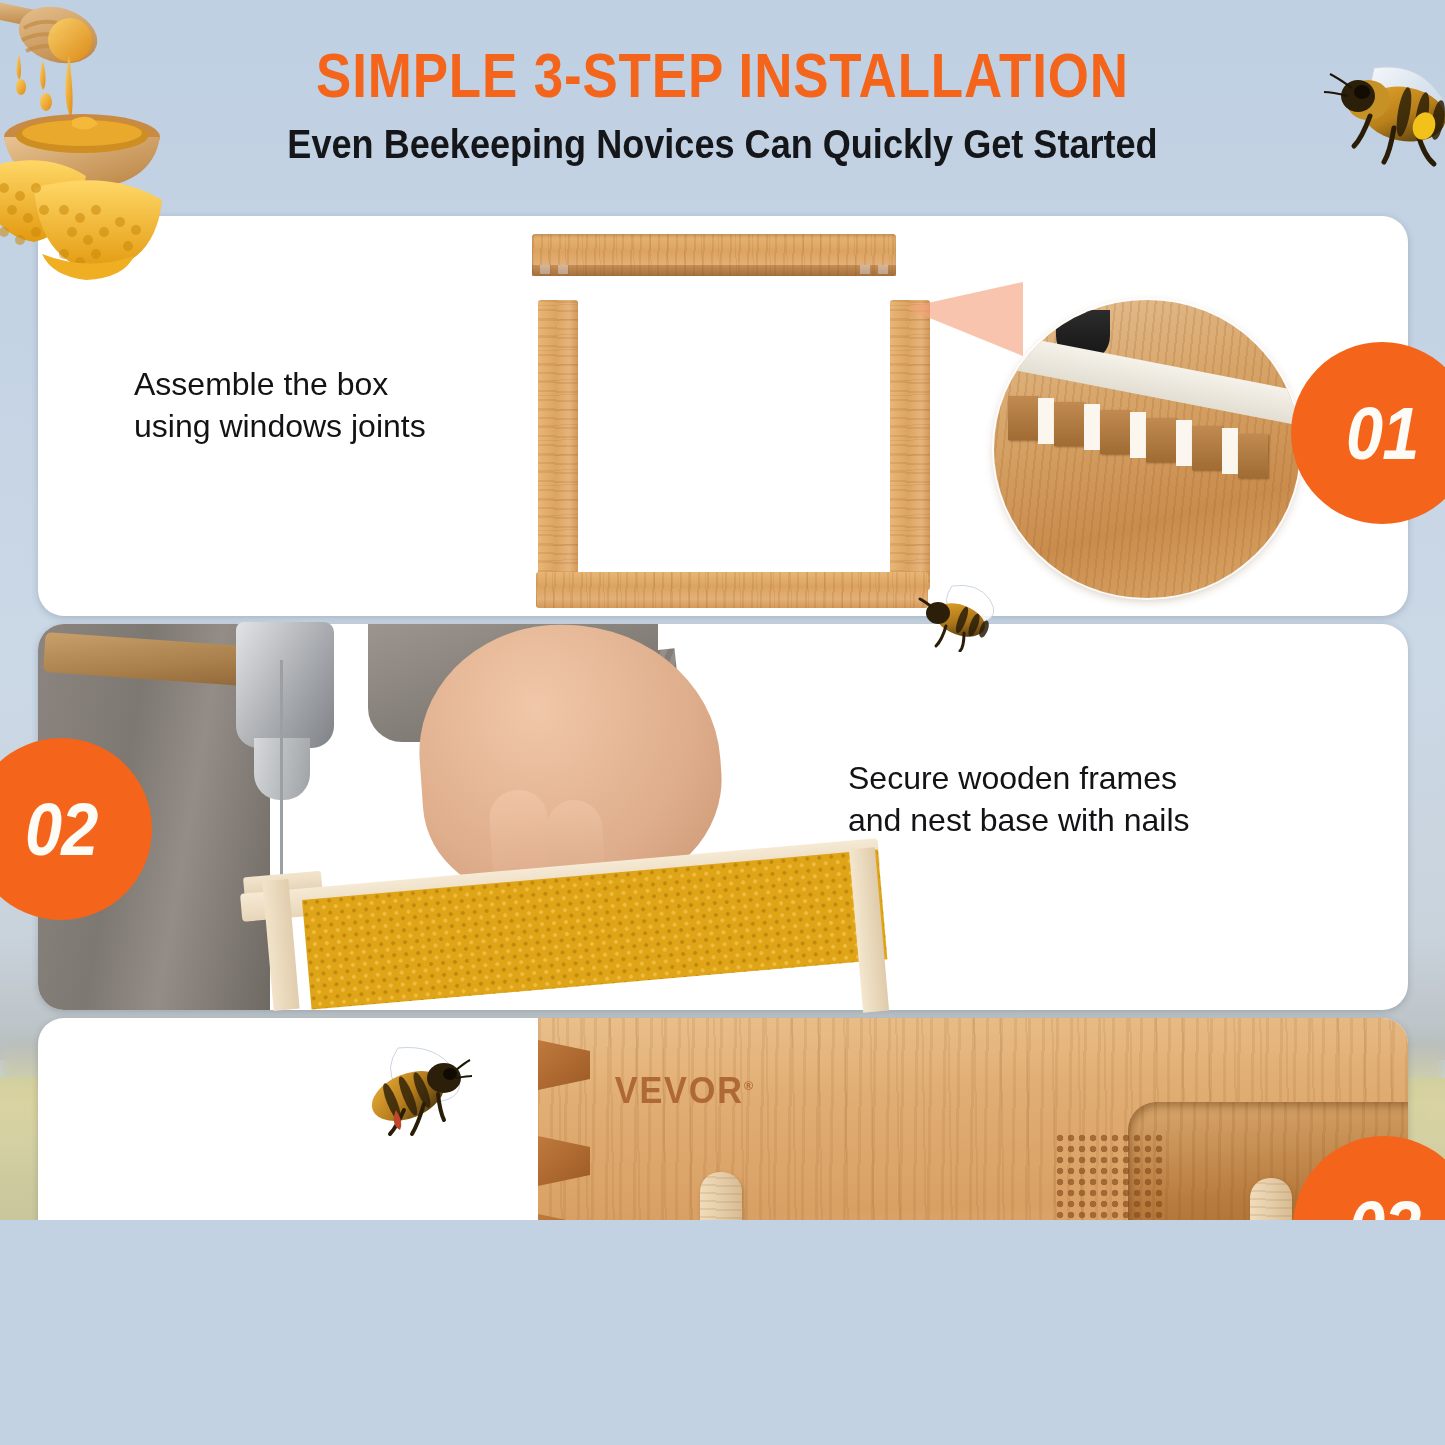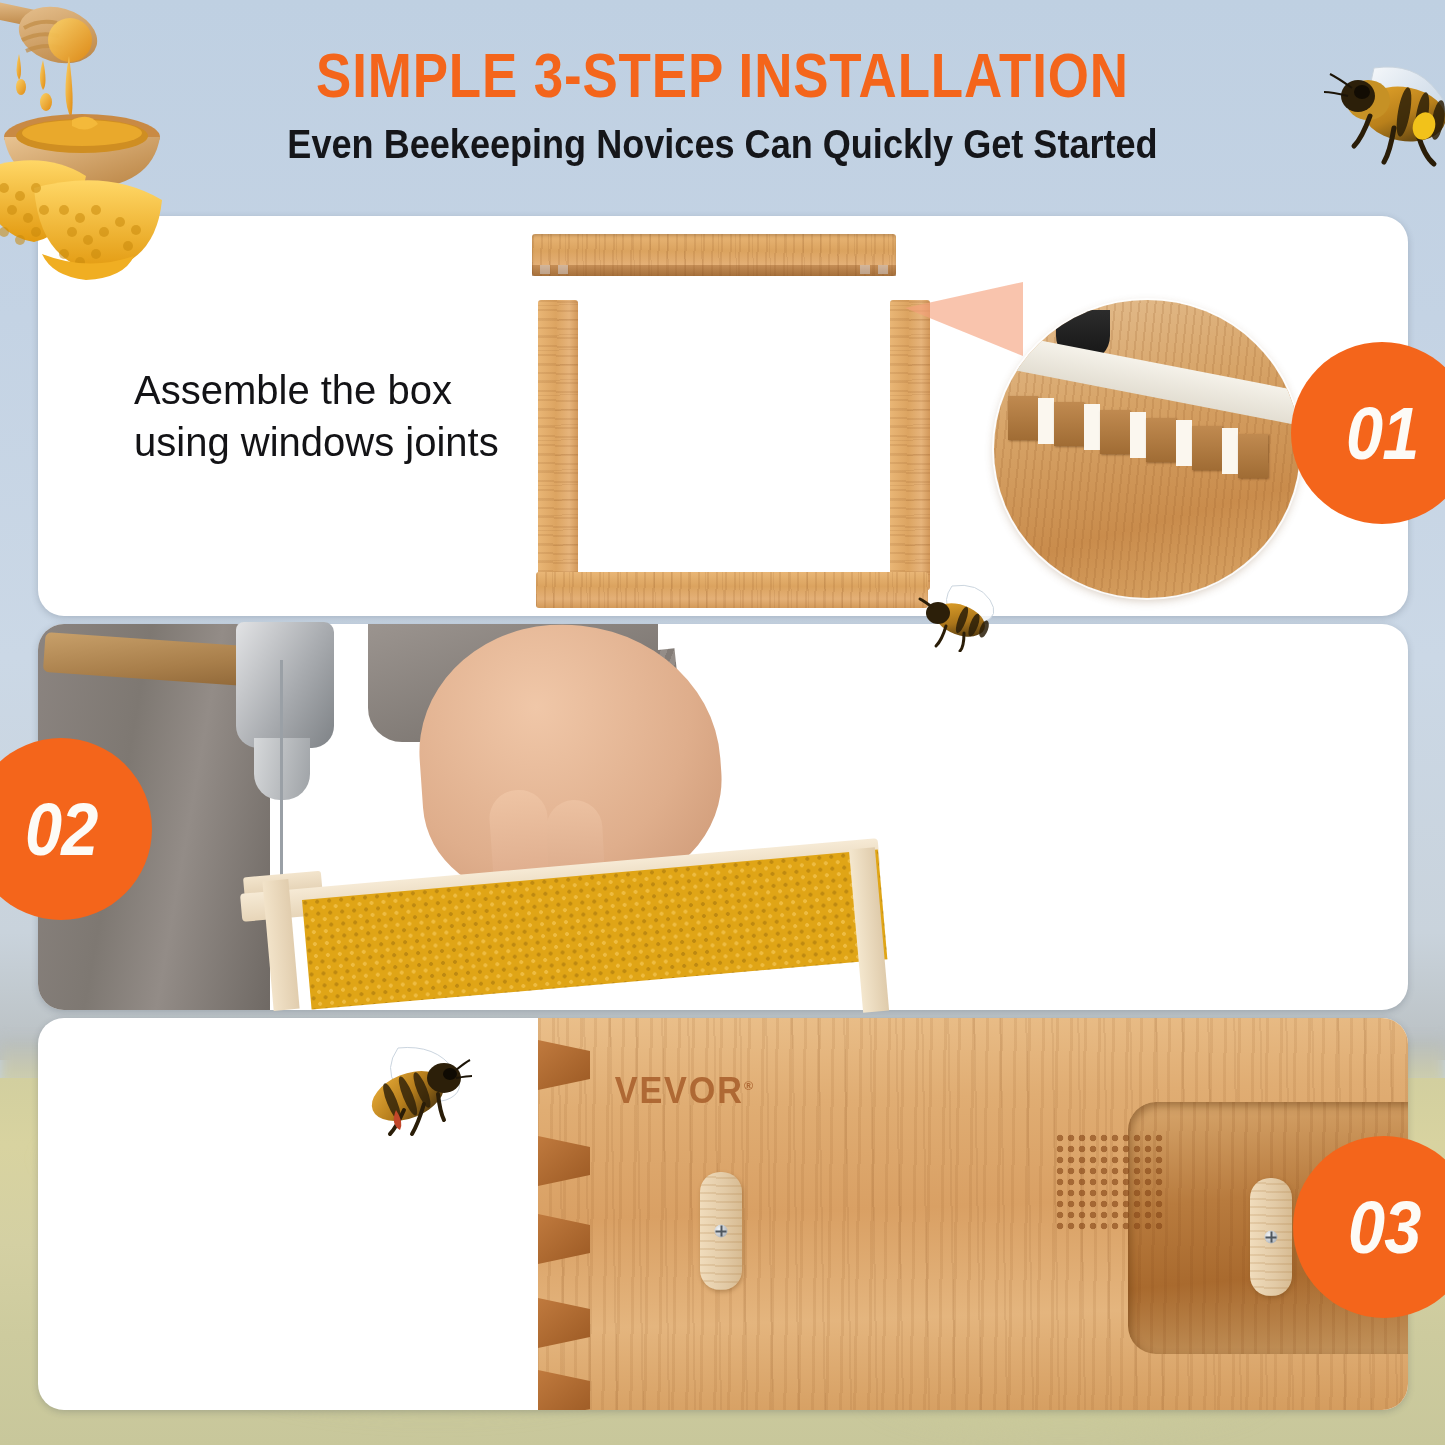--- a/index.html
+++ b/index.html
@@ -1,21 +1,21 @@
 <!DOCTYPE html>
 <html><head>
 <meta charset="utf-8">
 <style>
   html,body{margin:0;padding:0;}
   body{
     width:1445px;height:1445px;overflow:hidden;
     font-family:"Liberation Sans", sans-serif;
     background:#c3d2e3;
   }
-  .stage{position:relative;width:1445px;height:1445px;overflow:hidden;}
+  .stage{position:relative;width:1445px;height:1220px;overflow:hidden;}
 
   
   .bg{position:absolute;inset:0;}
   .bg-sky{position:absolute;left:0;right:0;top:0;height:1060px;
     background:linear-gradient(180deg,#bfd0e2 0%,#c4d3e4 30%,#cbd8e6 62%,#c9d3dc 88%,#b9bfc1 100%);}
   .bg-horizon{position:absolute;left:0;right:0;top:1040px;height:45px;
     background:linear-gradient(180deg,#b7bdbd 0%,#c3c5b4 45%,#cfcfa8 100%);filter:blur(6px);}
   .bg-field{position:absolute;left:0;right:0;top:1078px;bottom:0;
     background:linear-gradient(180deg,#d2cf9f 0%,#d8d3a0 18%,#d4d0a3 45%,#cdcb9e 70%,#c8c79b 100%);}
   .bg-field:after{content:"";position:absolute;inset:0;
@@ -44,21 +44,21 @@
   
   .honey{position:absolute;left:-14px;top:-8px;width:250px;height:300px;z-index:7;}
 
   
   .panel{position:absolute;background:#ffffff;border-radius:26px;overflow:hidden;
     box-shadow:0 2px 7px rgba(40,55,75,.22);}
   .p1{left:38px;top:216px;width:1370px;height:400px;}
   .p2{left:38px;top:624px;width:1370px;height:386px;}
   .p3{left:38px;top:1018px;width:1370px;height:392px;}
 
-  .step-text{position:absolute;color:#131316;font-size:40px;line-height:1.30;font-weight:400;}
+  .step-text{position:absolute;color:#131316;font-size:32px;line-height:1.30;font-weight:400;}
   .p1 .step-text{left:96px;top:148px;width:430px;}
   .p2 .step-text{left:auto;right:40px;top:134px;width:520px;text-align:left;}
   .p3 .step-text{left:48px;top:176px;width:470px;}
 
   
   .badge{position:absolute;width:182px;height:182px;border-radius:50%;
     background:#f4651b;display:flex;align-items:center;justify-content:center;z-index:5;}
   .badge span{color:#fdfbf6;font-size:74px;font-weight:700;font-style:italic;
     letter-spacing:-1px;font-family:"Liberation Sans Narrow","Liberation Sans",sans-serif;
     transform:scaleX(.9);}
@@ -304,20 +304,24 @@
   </div>
 
   <div class="badge b1">
     <span>01</span>
   </div>
 
   <div class="panel p2">
     <div class="sleeve"></div>
     <div class="sleeve2"></div>
     <div class="cuff"></div>
+    <div class="step-text">
+      <div>Secure wooden frames</div>
+      <div>and nest base with nails</div>
+    </div>
   </div>
 
   <div>
     <div class="hammer-handle"></div>
     <div class="hammer-head"></div>
     <div class="hammer-neck"></div>
     <div class="nail"></div>
     <div class="hand"></div>
     <div class="finger-a"></div>
     <div class="finger-b"></div>

